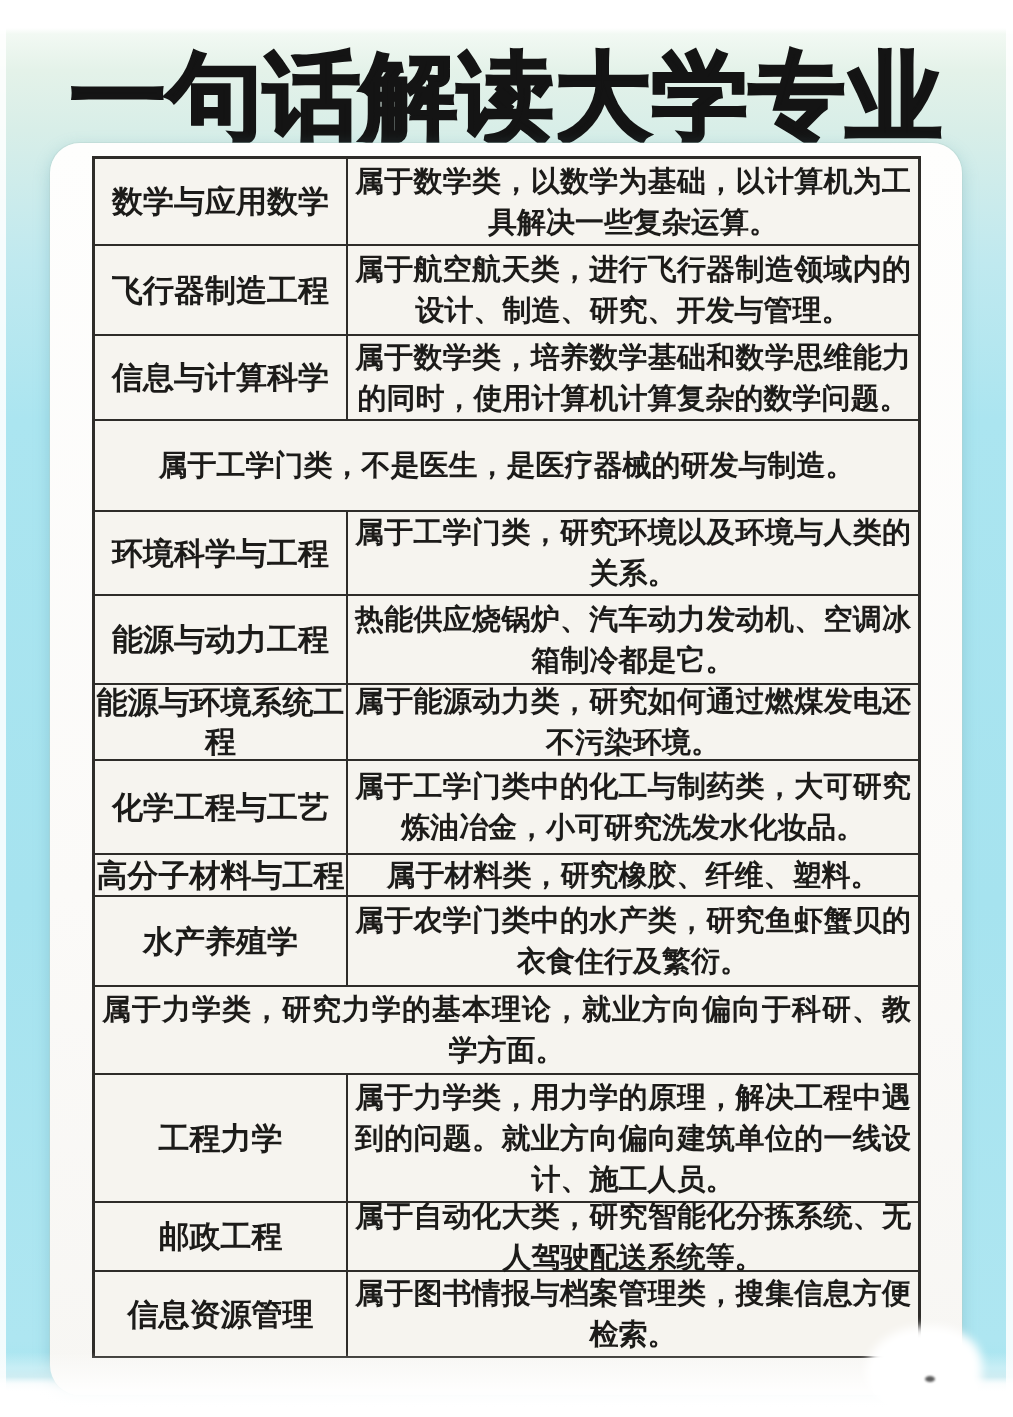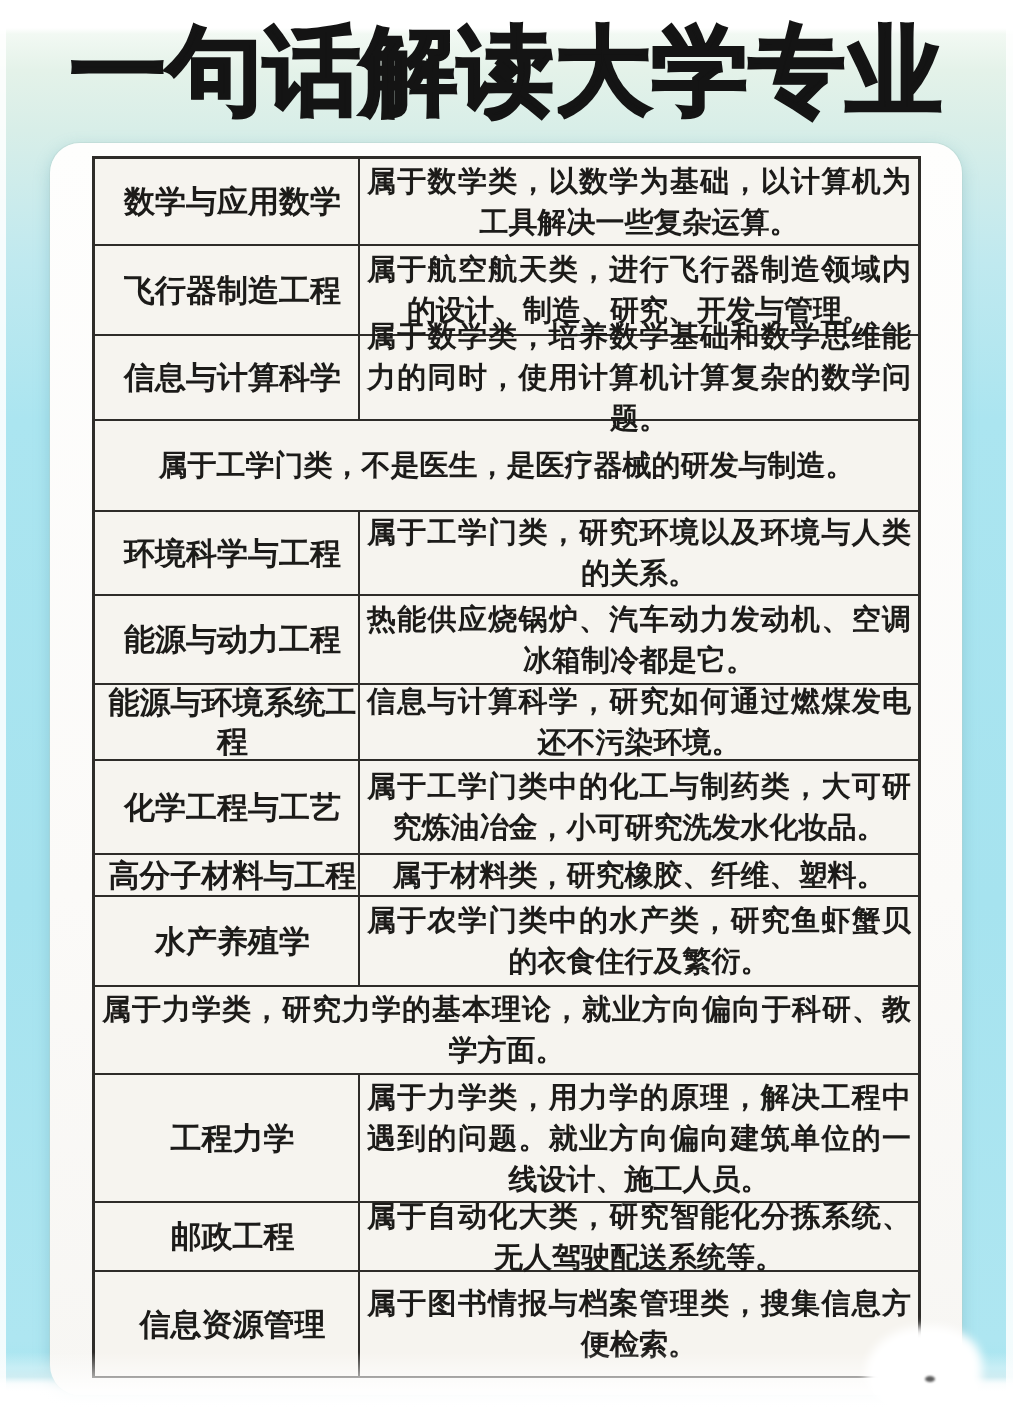--- a/index.html
+++ b/index.html
@@ -21,21 +21,21 @@
       #ffffff 1392px, #ffffff 1417px);
   }
   
   .edge-left,.edge-right{
     position:absolute;top:0;height:1417px;background:rgba(255,255,255,.85);
   }
   .edge-left{left:0;width:6px;}
   .edge-right{right:0;width:7px;}
 
   .main-title{
-    position:absolute;left:0;top:6px;width:1013px;height:130px;
+    position:absolute;left:0;top:32px;width:1013px;height:130px;
     display:flex;align-items:center;justify-content:center;
     font-size:96px;line-height:120px;font-weight:900;
     color:#141414;letter-spacing:1px;
     -webkit-text-stroke:3px #141414;
     text-shadow:0 1px 0 #141414;
     white-space:nowrap;
   }
 
   .panel{
     position:absolute;left:50px;top:143px;width:912px;height:1252px;
@@ -55,21 +55,20 @@
     border-bottom:2px solid #2e2c29;
   }
   .cell{box-sizing:border-box;color:#1c1b19;}
   .cell.major{
     width:253px;flex:0 0 253px;
     border-right:2px solid #2e2c29;
     display:flex;align-items:center;justify-content:center;
     text-align:center;
     font-size:31px;line-height:39px;font-weight:800;
     padding:2px 1px;
-    margin-left:12px;
   }
   .cell.desc{
     flex:1 1 auto;
     display:flex;align-items:center;
     padding:3px 7px;
     font-size:29px;line-height:41px;font-weight:700;
   }
   .cell.desc > span{
     display:block;width:100%;
     text-align:justify;text-align-last:center;
@@ -81,21 +80,21 @@
   .majors-table .row:nth-child(4){height:91px}
   .majors-table .row:nth-child(5){height:84px}
   .majors-table .row:nth-child(6){height:89px}
   .majors-table .row:nth-child(7){height:76px}
   .majors-table .row:nth-child(8){height:94px}
   .majors-table .row:nth-child(9){height:42px}
   .majors-table .row:nth-child(10){height:90px}
   .majors-table .row:nth-child(11){height:88px}
   .majors-table .row:nth-child(12){height:128px}
   .majors-table .row:nth-child(13){height:69px}
-  .majors-table .row:nth-child(14){height:106px}
+  .majors-table .row:nth-child(14){height:86px}
 
   .bottom-fade{
     position:absolute;left:0;top:1352px;width:1013px;height:65px;
     background:linear-gradient(180deg,rgba(255,255,255,0) 0%,rgba(255,255,255,.9) 60%,#ffffff 85%);
     pointer-events:none;
   }
   .erased-watermark-blob{
     position:absolute;left:866px;top:1326px;width:116px;height:88px;
     background:#ffffff;border-radius:55% 45% 50% 50%;
     filter:blur(5px);
@@ -159,21 +158,21 @@
     <div class="row">
       <div class="cell major">能源与动力工程</div>
       <div class="cell desc">
           <span>热能供应烧锅炉、汽车动力发动机、空调冰箱制冷都是它。</span>
         </div>
     </div>
 
     <div class="row">
       <div class="cell major">能源与环境系统工程</div>
       <div class="cell desc">
-          <span>信息与计算科学，研究如何通过燃煤发电还不污染环境。</span>
+          <span>属于能源动力类，研究如何通过燃煤发电还不污染环境。</span>
         </div>
     </div>
 
     <div class="row">
       <div class="cell major">化学工程与工艺</div>
       <div class="cell desc">
           <span>属于工学门类中的化工与制药类，大可研究炼油冶金，小可研究洗发水化妆品。</span>
         </div>
     </div>
 

